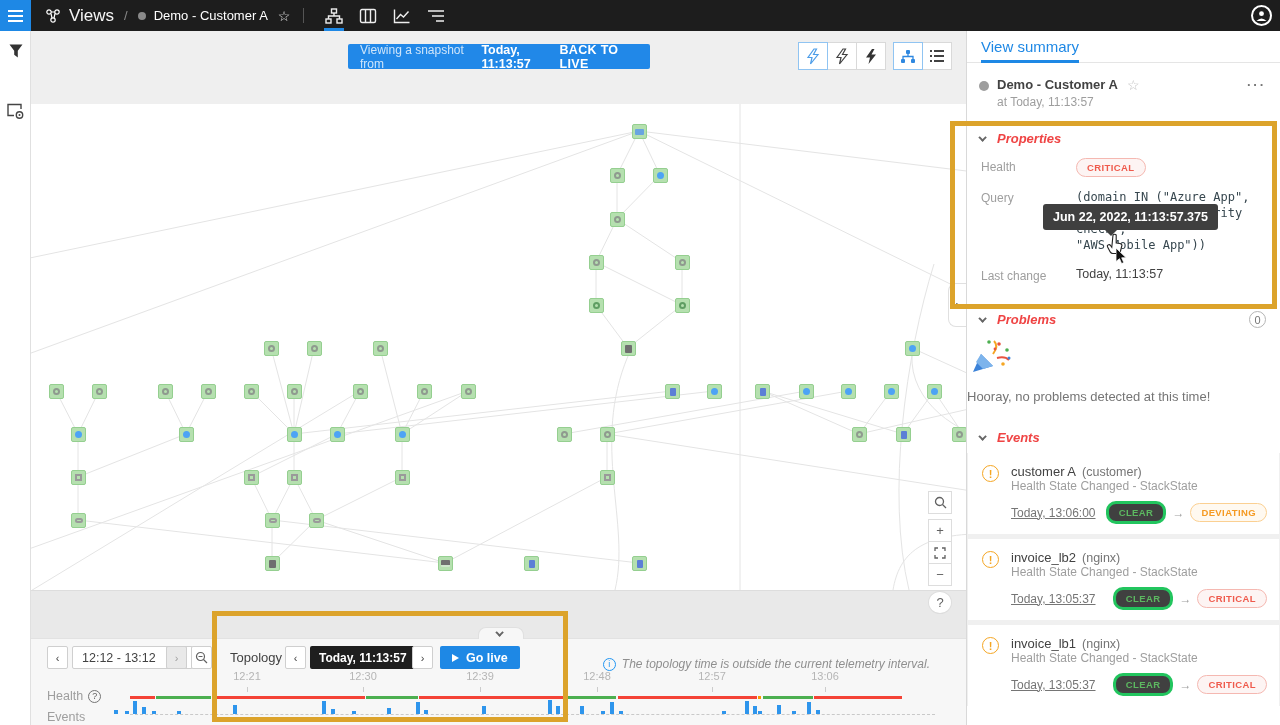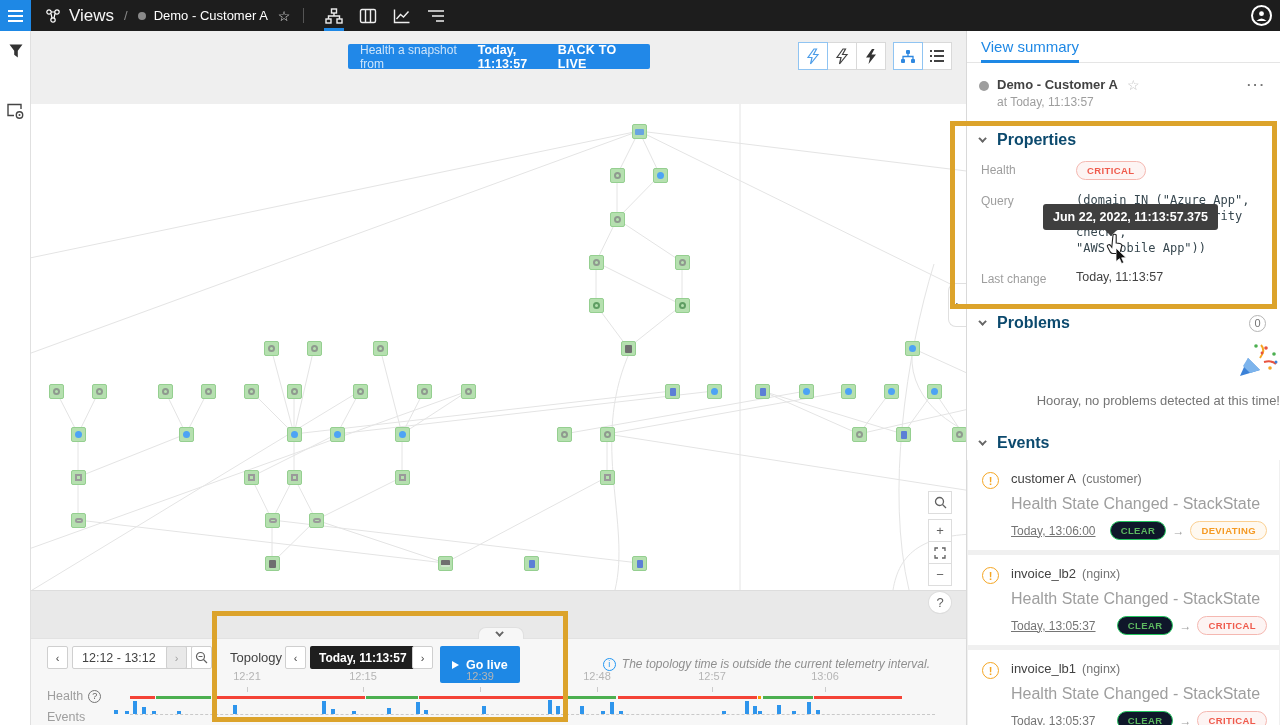--- a/index.html
+++ b/index.html
@@ -63,21 +63,21 @@
   .collapse-tab { position:absolute; left:447px; top:596px; width:46px; height:12px; background:#f7f7f7; border:1px solid #e0e0e0; border-bottom:none; border-radius:8px 8px 0 0; display:flex; align-items:center; justify-content:center; cursor:pointer; z-index:4; }
   .chev { width:6px; height:6px; border-left:2px solid #666; border-bottom:2px solid #666; transform:rotate(-45deg) translateY(-2px); }
 
   
   .bottom { position:absolute; left:0; top:607px; width:935px; height:87px; background:#f7f7f7; border-top:1px solid #e2e2e2; }
   .ctrl-row { position:absolute; left:0; top:7px; width:100%; height:23px; }
   .btn { height:23px; min-width:21px; background:#fff; border:1px solid #cfcfcf; border-radius:2px; display:inline-flex; align-items:center; justify-content:center; font-size:11px; color:#424242; cursor:pointer; }
   .btn.disabled { background:#e9e9e9; color:#9e9e9e; }
   .range-pill { padding:0 9px; font-size:12.5px; gap:22px; }
   .black-pill { height:23px; background:#1f1f1f; color:#fff; border-radius:2px; font-weight:bold; font-size:12px; display:inline-flex; align-items:center; padding:0 9px; gap:7px; cursor:pointer; }
-  .golive { height:37px; background:#1e88e5; color:#fff; border-radius:2px; font-weight:bold; font-size:12.5px; display:inline-flex; align-items:center; padding:0 12px; gap:7px; cursor:pointer; }
+  .golive { height:23px; background:#1e88e5; color:#fff; border-radius:2px; font-weight:bold; font-size:12.5px; display:inline-flex; align-items:center; padding:0 12px; gap:7px; cursor:pointer; }
   .play { width:0; height:0; border-left:7px solid #fff; border-top:4.5px solid transparent; border-bottom:4.5px solid transparent; }
   .cdown { width:5px; height:5px; border-left:1.5px solid currentColor; border-bottom:1.5px solid currentColor; transform:rotate(-45deg) translateY(-1px); }
   .info-msg { position:absolute; right:36px; top:11px; font-style:italic; font-size:12px; color:#8f8f8f; display:flex; align-items:center; gap:6px; }
   .i-ico { width:13px; height:13px; border:1px solid #2196f3; color:#2196f3; border-radius:50%; font-size:9px; font-style:normal; display:flex; align-items:center; justify-content:center; }
   .tl-label { position:absolute; left:16px; font-size:12.5px; color:#9e9e9e; display:flex; align-items:center; gap:5px; }
   .q-ico { width:13px; height:13px; border:1px solid #757575; color:#616161; border-radius:50%; font-size:9px; display:flex; align-items:center; justify-content:center; }
   .tick-lab { position:absolute; top:31px; font-size:11px; color:#b5b5b5; transform:translateX(-50%); }
   .tick-mark { position:absolute; top:48px; width:1px; height:5px; background:#ccc; }
   .hseg { position:absolute; top:57px; height:3px; }
   .ebar { position:absolute; background:#2e95ec; width:4px; }
@@ -88,39 +88,39 @@
   .rtabs { height:32px; border-bottom:1px solid #e5e5e5; display:flex; align-items:center; padding:0 14px; }
   .rtab { color:#1e88e5; font-size:15px; position:relative; height:32px; display:flex; align-items:center; cursor:pointer; }
   .rtab::after { content:""; position:absolute; left:0; right:0; bottom:0; height:3px; background:#1e88e5; }
   .vhead { padding:14px 14px 0 12px; display:flex; align-items:flex-start; }
   .vdot { width:10px; height:10px; border-radius:50%; background:#9e9e9e; margin-top:4px; }
   .vname { font-size:13px; font-weight:bold; color:#424242; margin-left:8px; }
   .vstar { color:#c0c0c0; font-size:14px; margin-left:9px; }
   .vmenu { margin-left:auto; color:#757575; font-weight:bold; letter-spacing:2px; cursor:pointer; }
   .vtime { font-size:12px; color:#9e9e9e; margin:2px 0 0 30px; }
   .sect-head { display:flex; align-items:center; gap:10px; padding:14px 14px 8px 14px; cursor:pointer; }
-  .sect-title { font-size:16px; font-weight:bold; color:#0c4a6e; }
+  .sect-title { font-size:13px; font-weight:bold; color:#ef4444;font-style:italic; }
   .prow { display:flex; padding:4px 14px; }
   .plabel { width:95px; flex:none; font-size:12px; color:#9e9e9e; padding-top:2px; }
   .pval { font-size:12.5px; color:#424242; }
   .pill { display:inline-block; border-radius:10px; font-size:9.5px; font-weight:bold; padding:3px 10px; letter-spacing:.4px; }
   .pill.crit { color:#ef5a4c; border:1px solid #f5b8b1; background:#fdf4f3; }
-  .pill.clear { color:#5cb860; border:1px solid #22c55e; background:#0f172a; }
+  .pill.clear { color:#5cb860; border:3px solid #22c55e; background:#404040; }
   .pill.dev { color:#f59a23; border:1px solid #fbd092; background:#fff9f0; }
   .mono { font-family:"DejaVu Sans Mono", monospace; font-size:12px; color:#37474f; line-height:16px; }
   .count-badge { margin-left:auto; width:17px; height:17px; border:1px solid #b5b5b5; border-radius:50%; color:#757575; font-size:11px; display:flex; align-items:center; justify-content:center; }
-  .hooray { text-align:right; }
+  .hooray { text-align:left; }
   .hooray-msg { font-size:13px; color:#757575; margin-top:8px; }
   .events-list { background:#f0f0f0; padding:0 0 0 0; }
   .ecard { background:#fff; margin:0 1px 5px 1px; padding:11px 12px 10px 14px; display:flex; }
   .e-ico { width:17px; height:17px; border:1.5px solid #f5a623; border-radius:50%; color:#f5a623; font-size:11px; font-weight:bold; display:flex; align-items:center; justify-content:center; flex:none; margin-top:1px; }
   .e-body { margin-left:12px; flex:1; }
   .e-name { font-size:13px; color:#424242; cursor:pointer; }
   .e-type { font-size:12.5px; color:#757575; margin-left:6px; }
-  .e-meta { font-size:16px; color:#9e9e9e; margin-top:9px; }
+  .e-meta { font-size:12px; color:#9e9e9e; margin-top:0; }
   .e-row3 { display:flex; align-items:center; margin-top:8px;justify-content:space-between; }
   .e-time { font-size:12px; color:#757575; text-decoration:underline; cursor:pointer; }
   .e-pills { margin-left:auto; display:flex; align-items:center; gap:6px; }
   .e-arrow { color:#9e9e9e; font-size:12px; }
 
   
   .hl-box { position:absolute; border:5px solid #dca32b; z-index:60; pointer-events:none; }
   .tooltip { position:absolute; left:1043px; top:204px; height:26px; background:#3f3f3f; color:#fff; font-size:12.5px; font-weight:bold; border-radius:3px; display:flex; align-items:center; padding:0 10px; z-index:70; }
   .tooltip::after { content:""; position:absolute; left:62px; bottom:-6px; border-left:6px solid transparent; border-right:6px solid transparent; border-top:6px solid #3f3f3f; }
   .cursor { position:absolute; z-index:80; pointer-events:none; }
@@ -204,21 +204,21 @@
         </g>
         <circle cx="13.5" cy="13" r="3.2" fill="none" stroke="#444" stroke-width="1.4"></circle>
         <circle cx="13.5" cy="13" r="1" fill="#444"></circle>
       </svg>
   </div>
 </div>
 
 <div class="main">
 
   <div class="banner">
-    <span class="b1">Health a snapshot from</span>
+    <span class="b1">Viewing a snapshot from</span>
     <span class="b2">Today, 11:13:57</span>
     <span class="b3">BACK TO LIVE</span>
   </div>
 
   <div class="tool-row">
     <div class="tgroup">
       <div class="tbtn sel">
         <svg width="14" height="17" viewBox="0 0 14 17">
             <path d="M8,1 L2,9.5 H6 L4.5,16 L12,6.5 H7.5 L10.5,1 Z" fill="none" stroke="#4d9de8" stroke-width="1.2"></path>
           </svg>
@@ -545,21 +545,21 @@
         <span>Health</span>
         <span class="q-ico">?</span>
       </div>
     <div class="tl-label" style="top:71px">
         <span>Events</span>
       </div>
     <div class="dashline"></div>
     <div id="tl-layer" style="position:absolute;left:0;top:0;width:100%;height:100%">
         <span class="tick-lab" style="left: 216px;">12:21</span>
         <span class="tick-mark" style="left: 216px;"></span>
-        <span class="tick-lab" style="left: 332px;">12:15</span>
+        <span class="tick-lab" style="left: 332px;">12:30</span>
         <span class="tick-mark" style="left: 332px;"></span>
         <span class="tick-lab" style="left: 449px;">12:39</span>
         <span class="tick-mark" style="left: 449px;"></span>
         <span class="tick-lab" style="left: 566px;">12:48</span>
         <span class="tick-mark" style="left: 566px;"></span>
         <span class="tick-lab" style="left: 681px;">12:57</span>
         <span class="tick-mark" style="left: 681px;"></span>
         <span class="tick-lab" style="left: 794px;">13:06</span>
         <span class="tick-mark" style="left: 794px;"></span>
         <span class="hseg" style="left: 99px; width: 25px; background: rgb(244, 67, 54);"></span>

